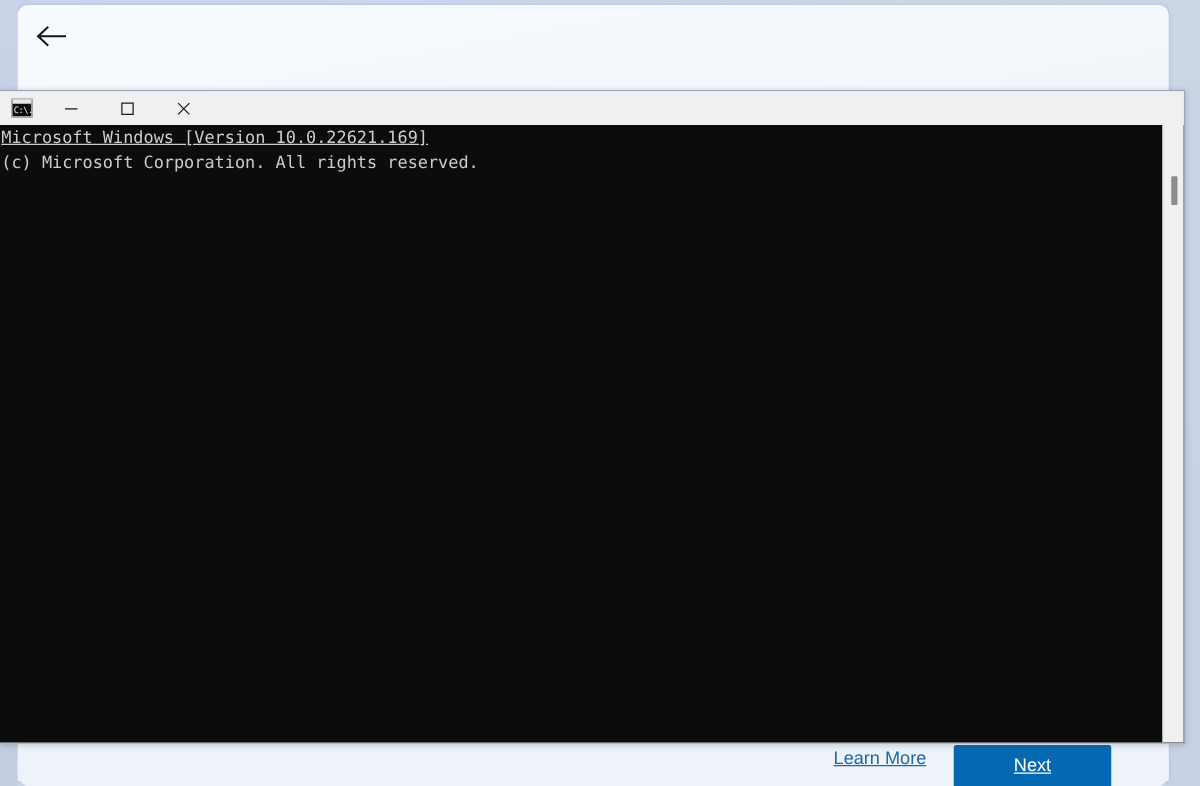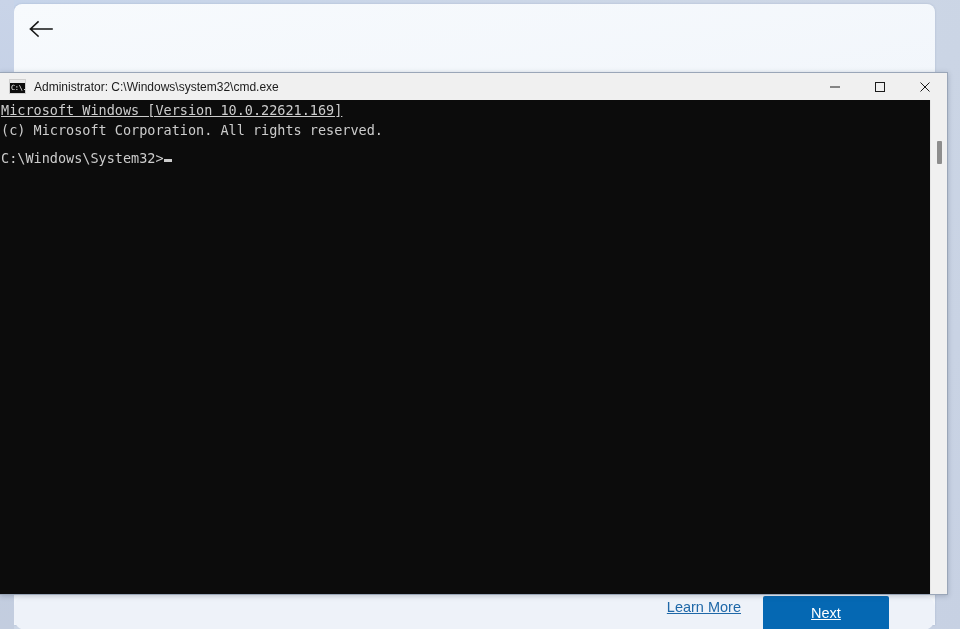--- a/index.html
+++ b/index.html
@@ -245,21 +245,20 @@
     <a class="learn-more" href="#">Learn More</a>
     <button class="next-btn">Next</button>
   </div>
 
   <div class="console-window">
 
     <div class="titlebar">
       <div class="title-icon">
         <span class="glyph">C:\.</span>
       </div>
-      <div class="title-text">Administrator: C:\Windows\system32\cmd.exe</div>
 
       <div class="win-controls">
         <div class="win-btn minimize">
           <span>
             <svg width="12" height="12" viewBox="0 0 12 12" aria-hidden="true">
               <path d="M1 6 L11 6" stroke="#1b1b1b" stroke-width="1" fill="none"></path>
             </svg>
           </span>
         </div>
         <div class="win-btn maximize">
@@ -275,21 +274,20 @@
               <path d="M1.5 1.5 L10.5 10.5 M10.5 1.5 L1.5 10.5" stroke="#1b1b1b" stroke-width="1" fill="none"></path>
             </svg>
           </span>
         </div>
       </div>
     </div>
 
     <div class="console-body">
       <pre class="console-text" style="top:2px;text-decoration:underline;">Microsoft Windows [Version 10.0.22621.169]</pre>
       <pre class="console-text" style="top:22px;">(c) Microsoft Corporation. All rights reserved.</pre>
-      <pre class="console-text" style="top:50px;"><span>C:\Windows\System32&gt;</span><span class="cursor-block"></span></pre>
 
       <div class="console-scrollbar">
         <div class="scroll-thumb"></div>
       </div>
     </div>
 
   </div>
 
 </div>
 

